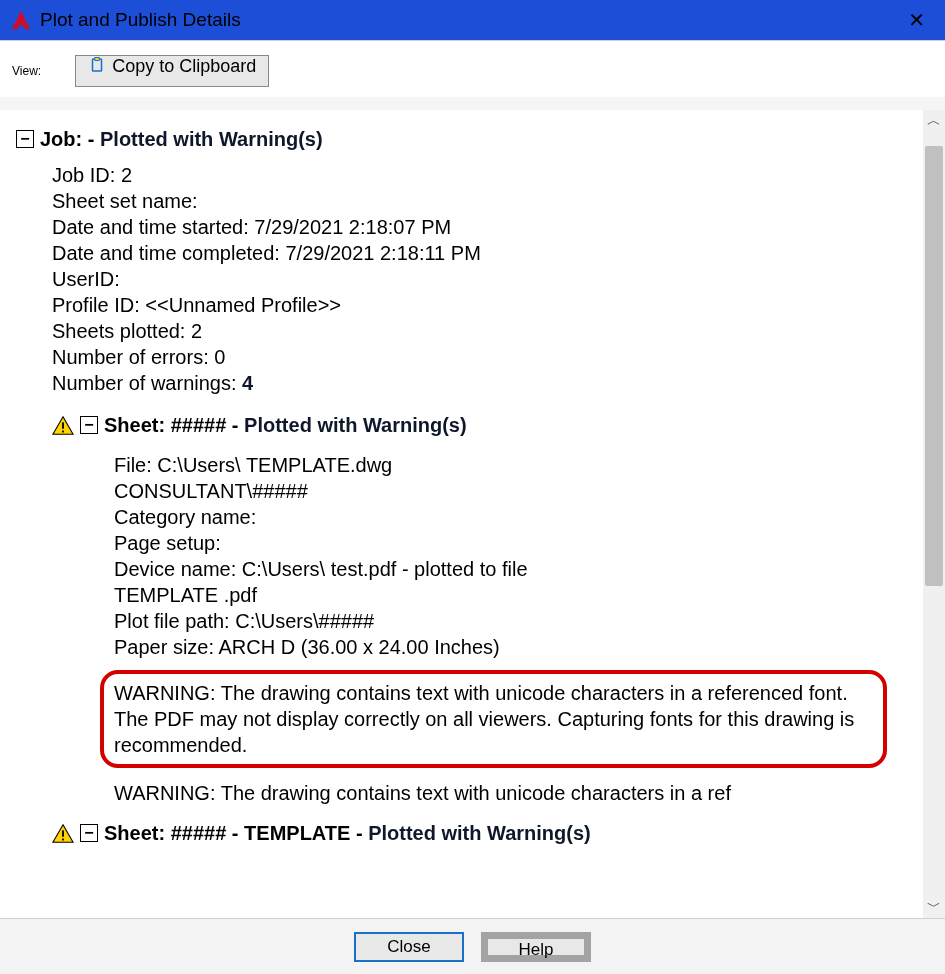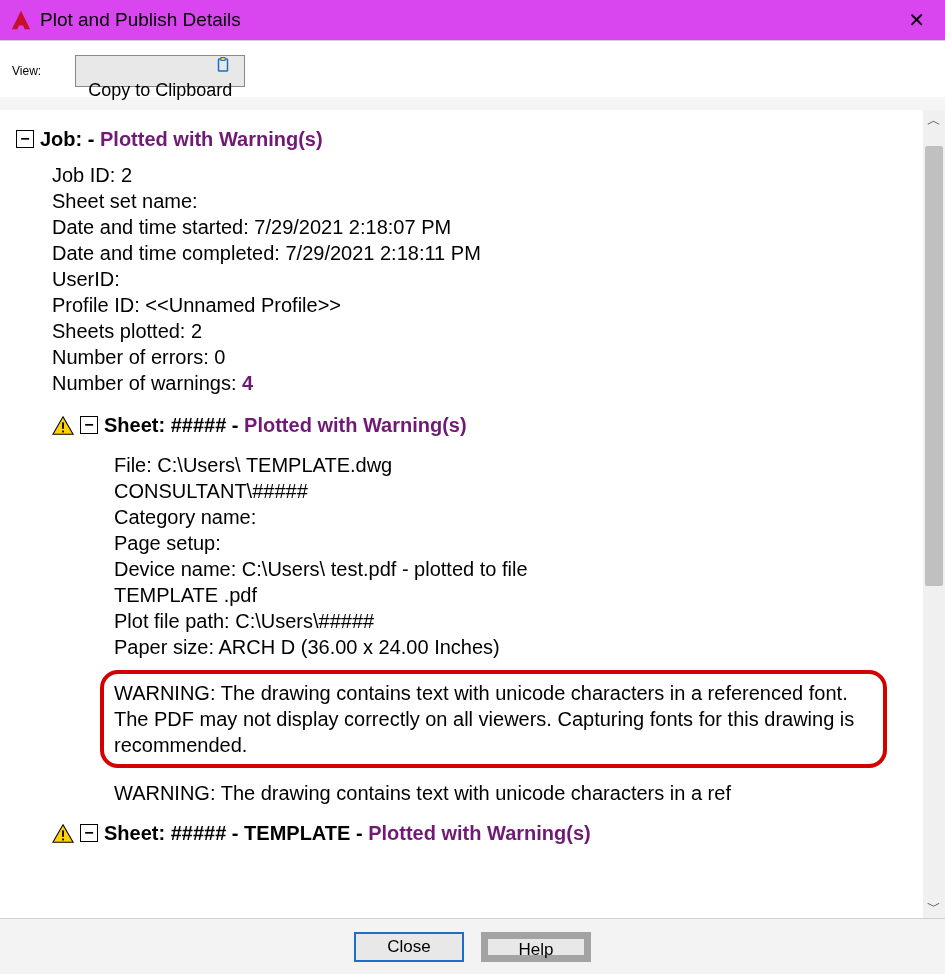--- a/index.html
+++ b/index.html
@@ -13,21 +13,21 @@
     height: 974px;
     overflow: hidden;
     position: relative;
     color: #000;
   }
   .titlebar {
     display: flex;
     align-items: center;
     justify-content: space-between;
     padding: 6px 12px 6px 10px;
-    background: #d946ef;
+    background: #1d4ed8;
     border-bottom: 1px solid #d0d0d0;
   }
   .titlebar-left { display: flex; align-items: center; gap: 8px; }
   .app-icon { width: 22px; height: 22px; display: flex; align-items: center; justify-content: center; }
   .app-icon svg { width: 22px; height: 22px; }
   .title-text { font-size: 19px; }
   .close-btn {
     font-size: 20px;
     font-weight: 300;
     cursor: pointer;
@@ -51,26 +51,25 @@
     justify-content: space-between;
     padding: 0 8px;
     cursor: pointer;
   }
   .chev { font-size: 14px; color: #444; }
   .copy-btn {
     height: 32px;
     background: #e8e8e8;
     border: 1px solid #888;
     display: flex;
-    align-items: flex-end;
+    align-items: flex-start;
     gap: 6px;
     padding: 0 12px;
     margin-left: 24px;
     cursor: pointer;
-    flex-direction: column;
   }
   .copy-icon { width: 18px; height: 18px; }
   .content-area {
     position: absolute;
     top: 110px;
     left: 0;
     right: 0;
     bottom: 56px;
     background: #fff;
     display: flex;
@@ -119,21 +118,21 @@
     margin-top: 4px;
     background:#fff;
     flex-shrink:0;
   }
   .warn-icon {
     width: 22px; height: 22px;
     flex-shrink: 0;
     margin-top: 3px;
   }
   .bold { font-weight: bold; }
-  .red { color: #701a75; }
+  .red { color: #0f172a; }
   .job-details { margin: 10px 0 16px 36px; }
   .sheet-block { margin-left: 36px; }
   .sheet-head { display:flex; align-items:flex-start; gap:6px; }
   .sheet-title { font-weight:bold; }
   .sheet-details { margin: 14px 0 0 62px; }
   .highlight-box {
     border: 4px solid #d40000;
     border-radius: 18px;
     padding: 6px 10px;
     margin-left: -14px;

